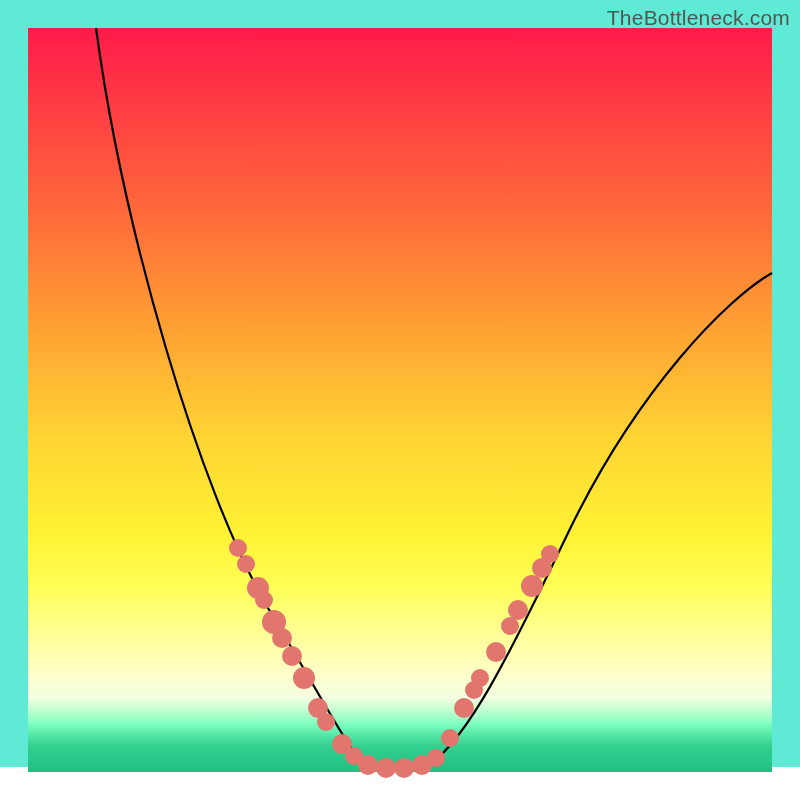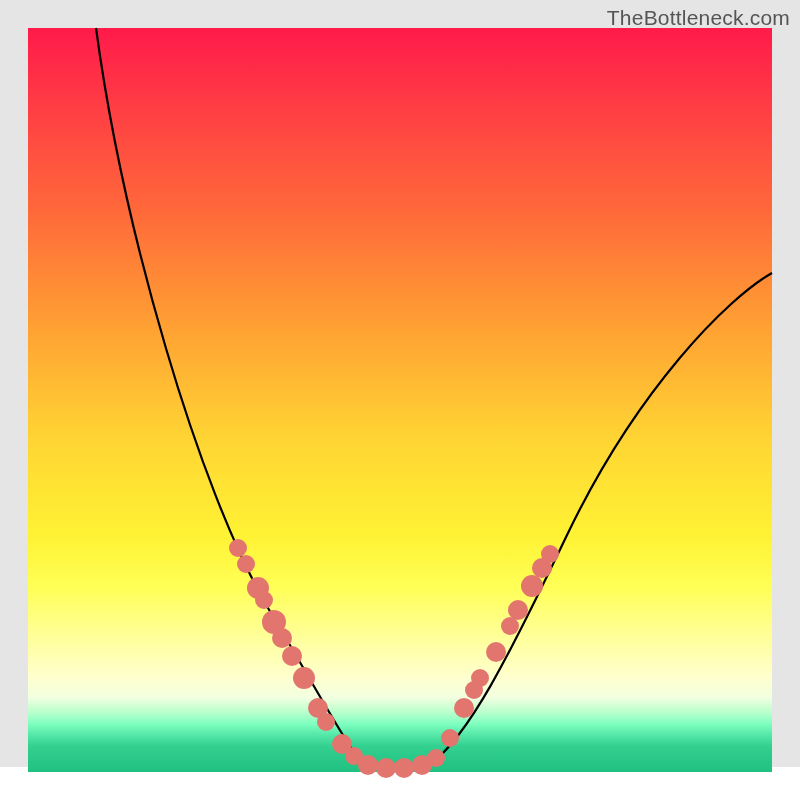--- a/index.html
+++ b/index.html
@@ -7,21 +7,21 @@
     padding: 0;
     width: 800px;
     height: 800px;
     overflow: hidden;
     font-family: Arial, Helvetica, sans-serif;
   }
   .frame {
     position: relative;
     width: 800px;
     height: 767px;
-    background: #e5e5e5;
+    background: #5eead4;
   }
   .plot-area {
     position: absolute;
     left: 28px;
     top: 28px;
     width: 744px;
     height: 744px;
     background: linear-gradient(
       to bottom,
       #ff1a4a 0%,

